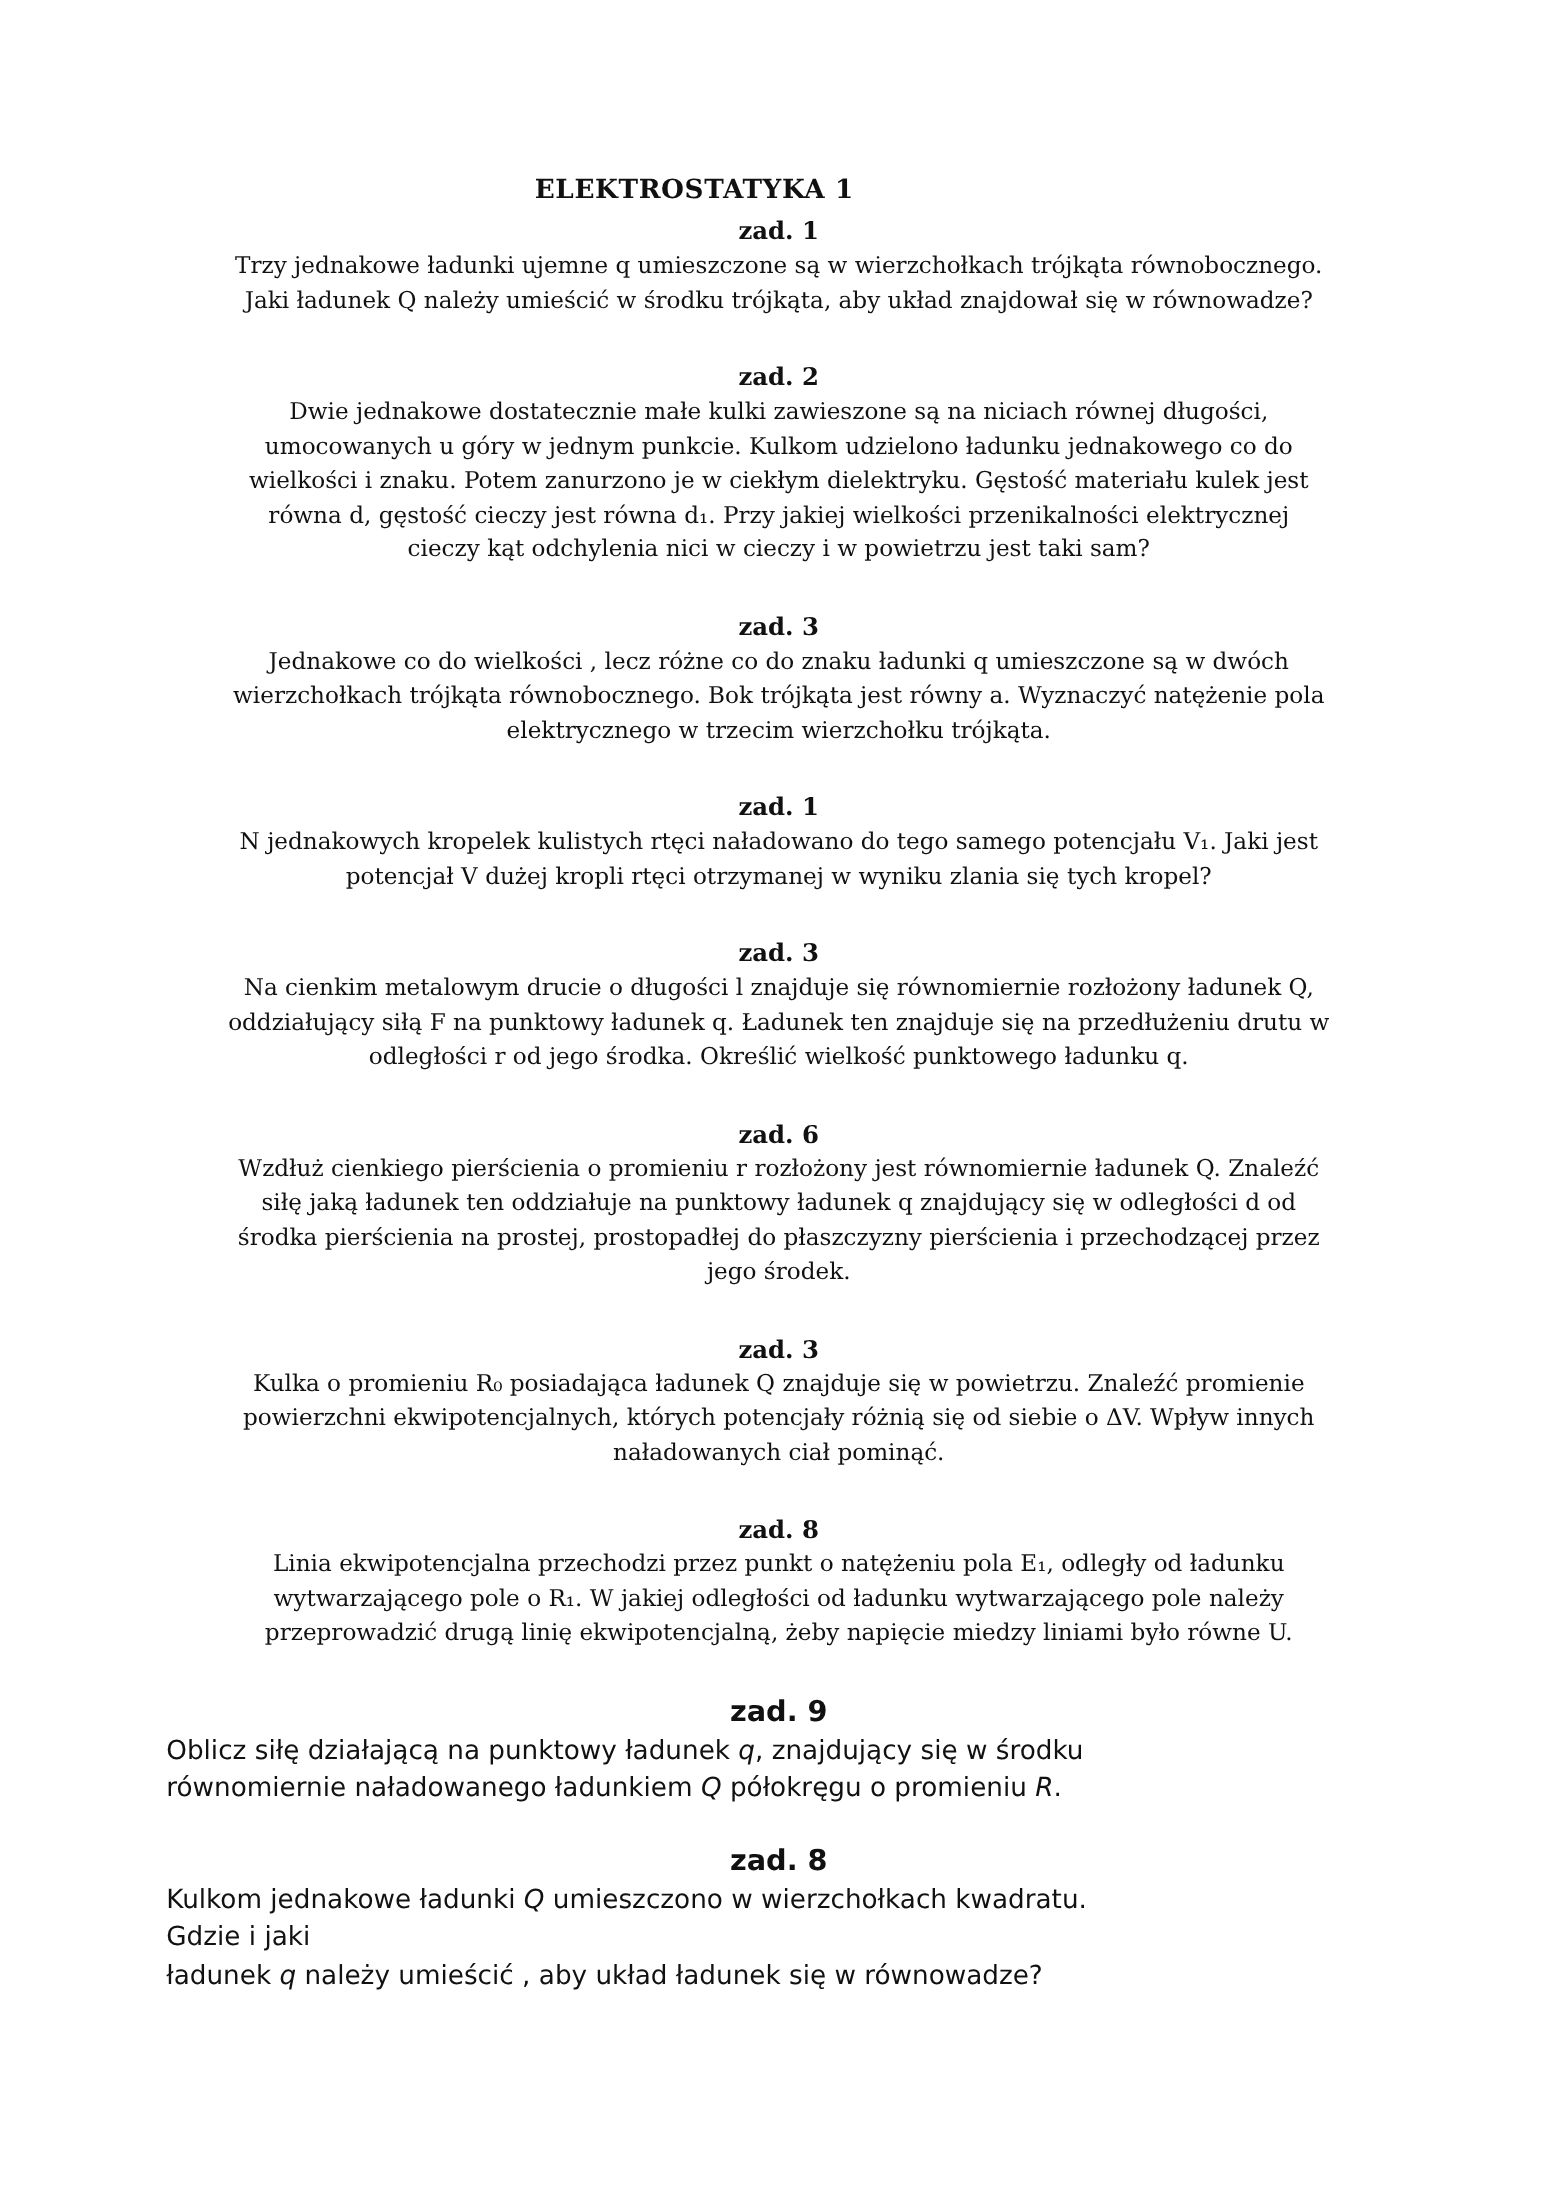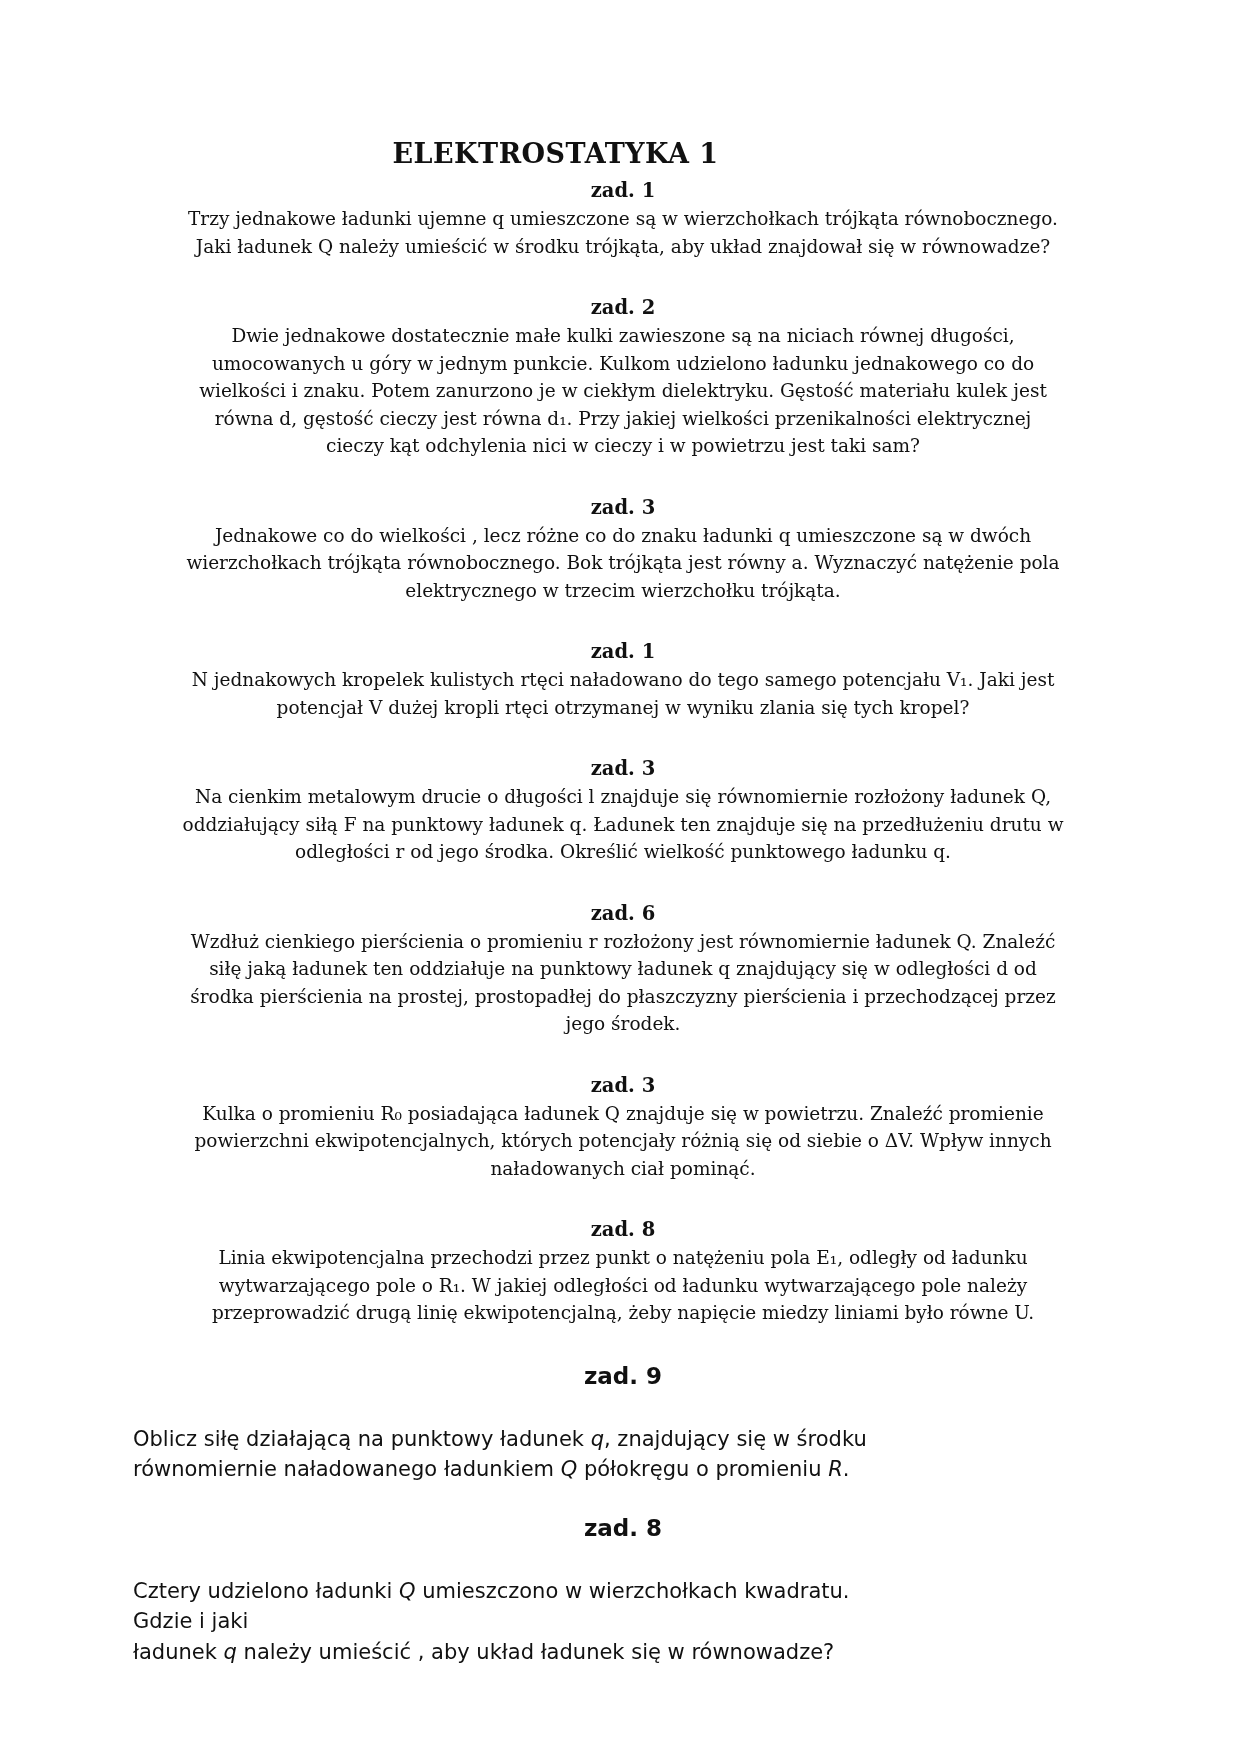--- a/index.html
+++ b/index.html
@@ -16,21 +16,21 @@
   }
   .content {
     padding-top: 138px;
     padding-left: 133px;
     width: 980px;
   }
   .doc-title {
     width: 845px;
     margin: 0 0 8px 0;
     text-align: center;
-    font-size: 27px;
+    font-size: 21px;
     font-weight: 700;
     letter-spacing: 0.5px;
     font-family: "DejaVu Serif", "Liberation Serif", serif;
   }
   .prob { margin: 0 0 34px 0; }
   .prob h2 {
     margin: 0;
     padding: 0;
     font-weight: 700;
     text-align: center;
@@ -39,21 +39,21 @@
     margin: 0;
     padding: 0;
     white-space: pre-line;
   }
   
   .serif h2 { font-size: 19.5px; line-height: 28px; font-family: "DejaVu Serif", "Liberation Serif", serif; }
   .serif p  { font-size: 18.5px; line-height: 27.5px; font-family: "DejaVu Serif", "Liberation Serif", serif; text-align: center; }
   
   .sans { margin-bottom: 28px; }
   .sans h2 { font-size: 23px; line-height: 30px; font-family: "DejaVu Sans", "Liberation Sans", sans-serif; }
-  .sans p  { font-size: 21px; line-height: 30.5px; font-family: "DejaVu Sans", "Liberation Sans", sans-serif; margin-top: 33px; }
+  .sans p  { font-size: 21px; line-height: 30.5px; font-family: "DejaVu Sans", "Liberation Sans", sans-serif; }
   .it { font-style: italic; }
 </style>
 </head>
 <body>
 
 <div class="content">
 
   <h1 class="doc-title">ELEKTROSTATYKA 1</h1>
 
   <section class="prob serif">
@@ -114,18 +114,18 @@
   </section>
 
   <section class="prob sans">
     <h2>zad. 9</h2>
     <p><span>Oblicz siłę działającą na punktowy ładunek </span><span class="it">q</span><span>, znajdujący się w środku
 równomiernie naładowanego ładunkiem </span><span class="it">Q</span><span> półokręgu o promieniu </span><span class="it">R</span><span>.</span></p>
   </section>
 
   <section class="prob sans">
     <h2>zad. 8</h2>
-    <p><span>Cztery udzielono ładunki </span><span class="it">Q</span><span> umieszczono w wierzchołkach kwadratu.
+    <p><span>Kulkom jednakowe ładunki </span><span class="it">Q</span><span> umieszczono w wierzchołkach kwadratu.
 Gdzie i jaki
 ładunek </span><span class="it">q</span><span> należy umieścić , aby układ ładunek się w równowadze?</span></p>
   </section>
 
 </div>
 
 </body></html>

